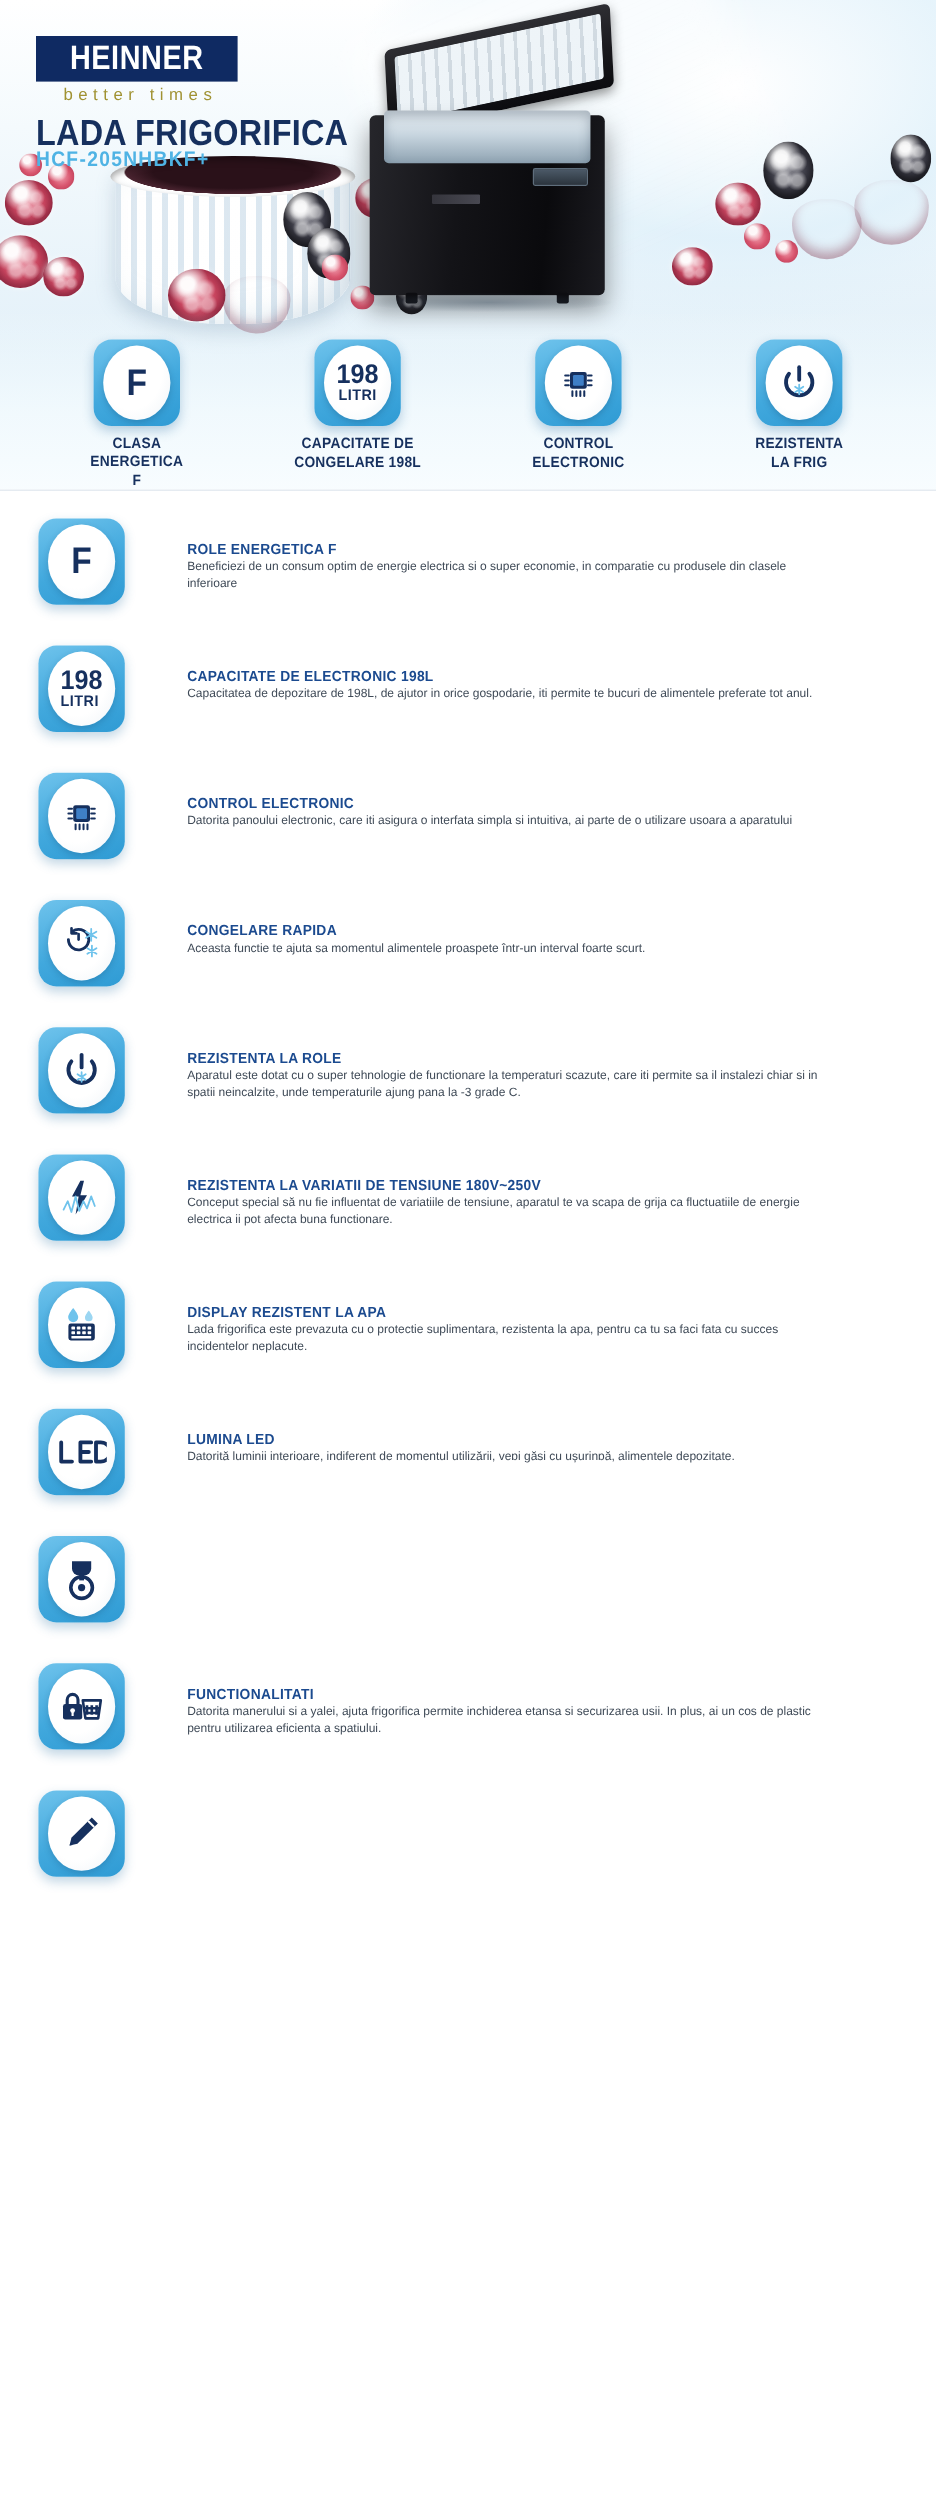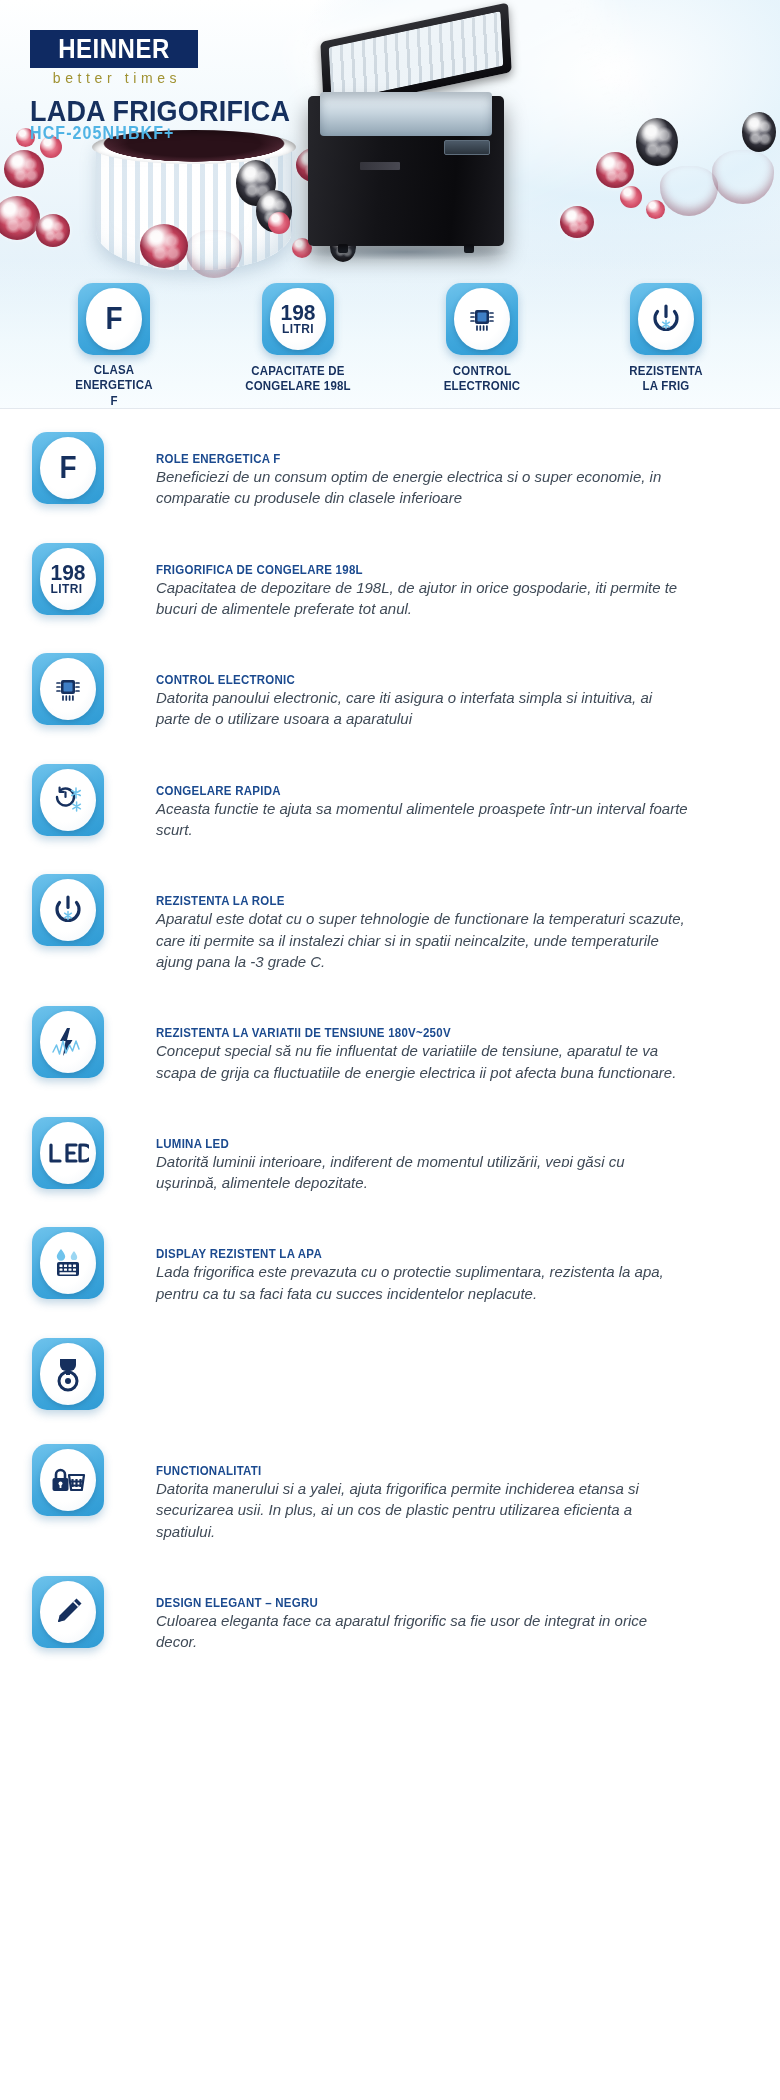--- a/index.html
+++ b/index.html
@@ -209,21 +209,21 @@
     width:56px; height:62px; border-radius:50%;
     background:radial-gradient(ellipse at 42% 32%, #ffffff 0%, #ffffff 56%, #eef3f7 100%);
     box-shadow:0 2px 5px rgba(20,60,95,.22);
     display:flex; align-items:center; justify-content:center;
   }
   .ftext { margin-left:52px; padding-top:20px; width:532px; }
   .fhead {
     color:#1b4a8f; font-size:11.5px; font-weight:bold; letter-spacing:.25px;
     margin-bottom:2px; transform:scaleY(1.06); transform-origin:left top;
   }
-  .fbody { color:#3f4a57; font-size:15px; line-height:1.42;font-style:italic; }
+  .fbody { color:#3f4a57; font-size:10px; line-height:1.42; }
 
   svg { display:block; }
 </style>
 </head>
 <body>
 
 <div class="hero">
   <div class="hero-photo">
     <div class="boards"></div>
     <div class="sky"></div>
@@ -368,21 +368,21 @@
   <div class="frow" style="margin-top:34px">
     <div class="ftile">
       <div class="ftile-oval">
         <span class="b-vol">
           <span class="n">198</span>
           <span class="u">LITRI</span>
         </span>
       </div>
     </div>
     <div class="ftext">
-      <div class="fhead">FRIGORIFICA DE CONGELARE 198L</div>
+      <div class="fhead">CAPACITATE DE ELECTRONIC 198L</div>
       <div class="fbody">Capacitatea de depozitare de 198L, de ajutor in orice gospodarie, iti permite te bucuri de alimentele preferate tot anul.</div>
     </div>
   </div>
 
   <div class="frow" style="margin-top:34px">
     <div class="ftile">
       <div class="ftile-oval">
         <svg width="34" height="34" viewBox="0 0 34 34">
           <rect x="10" y="8" width="14" height="14" rx="2" fill="#16305e"></rect>
           <rect x="12.5" y="10.5" width="9" height="9" rx="1" fill="#3f7fc6"></rect>
@@ -442,38 +442,20 @@
       <div class="ftile-oval">
         <svg width="36" height="34" viewBox="0 0 36 34">
           <path d="M17 3l-7 13h5.5L13 31l9.5-16H17l3-12z" fill="#16305e"></path>
           <path d="M3 27l3.5-7 3 9 3.5-13 3 12 3.5-8 3 6 3.5-10 3 8" fill="none" stroke="#6fc3ec" stroke-width="1.5" stroke-linejoin="round" stroke-linecap="round"></path>
         </svg>
       </div>
     </div>
     <div class="ftext">
       <div class="fhead">REZISTENTA LA VARIATII DE TENSIUNE 180V~250V</div>
       <div class="fbody">Conceput special să nu fie influentat de variatiile de tensiune, aparatul te va scapa de grija ca fluctuatiile de energie electrica ii pot afecta buna functionare.</div>
-    </div>
-  </div>
-
-  <div class="frow" style="margin-top:34px">
-    <div class="ftile">
-      <div class="ftile-oval">
-        <svg width="42" height="22" viewBox="0 0 42 22">
-          <g fill="none" stroke="#16305e" stroke-width="3.2" stroke-linecap="round" stroke-linejoin="round">
-            <path d="M4 3v16h9"></path>
-            <path d="M29 3h-9v16h9M20 11h7"></path>
-            <path d="M33 3h4a8 8 0 0 1 0 16h-4z"></path>
-          </g>
-        </svg>
-      </div>
-    </div>
-    <div class="ftext">
-      <div class="fhead">LUMINA LED</div>
-      <div class="fbody">Datorită luminii interioare, indiferent de momentul utilizării, veɒi găsi cu ușurinɒă, alimentele depozitate.</div>
     </div>
   </div>
 
   <div class="frow" style="margin-top:34px">
     <div class="ftile">
       <div class="ftile-oval">
         <svg width="36" height="34" viewBox="0 0 36 34">
           <path d="M11 3c0 0-4.2 5-4.2 7.6a4.2 4.2 0 0 0 8.4 0C15.2 8 11 3 11 3z" fill="#6fc3ec"></path>
           <path d="M24 5c0 0-3.2 3.9-3.2 5.9a3.2 3.2 0 0 0 6.4 0C27.2 8.9 24 5 24 5z" fill="#9bd6f2"></path>
           <rect x="7" y="16" width="22" height="14" rx="2" fill="#16305e"></rect>
@@ -493,20 +475,38 @@
     </div>
     <div class="ftext">
       <div class="fhead">DISPLAY REZISTENT LA APA</div>
       <div class="fbody">Lada frigorifica este prevazuta cu o protectie suplimentara, rezistenta la apa, pentru ca tu sa faci fata cu succes incidentelor neplacute.</div>
     </div>
   </div>
 
   <div class="frow" style="margin-top:34px">
     <div class="ftile">
       <div class="ftile-oval">
+        <svg width="42" height="22" viewBox="0 0 42 22">
+          <g fill="none" stroke="#16305e" stroke-width="3.2" stroke-linecap="round" stroke-linejoin="round">
+            <path d="M4 3v16h9"></path>
+            <path d="M29 3h-9v16h9M20 11h7"></path>
+            <path d="M33 3h4a8 8 0 0 1 0 16h-4z"></path>
+          </g>
+        </svg>
+      </div>
+    </div>
+    <div class="ftext">
+      <div class="fhead">LUMINA LED</div>
+      <div class="fbody">Datorită luminii interioare, indiferent de momentul utilizării, veɒi găsi cu ușurinɒă, alimentele depozitate.</div>
+    </div>
+  </div>
+
+  <div class="frow" style="margin-top:34px">
+    <div class="ftile">
+      <div class="ftile-oval">
         <svg width="32" height="36" viewBox="0 0 32 36">
           <path d="M8 3h16v6a6 6 0 0 1-6 6h-4a6 6 0 0 1-6-6z" fill="#16305e"></path>
           <rect x="14" y="13" width="4" height="6" fill="#16305e"></rect>
           <circle cx="16" cy="25" r="9" fill="none" stroke="#16305e" stroke-width="3"></circle>
           <circle cx="16" cy="25" r="3" fill="#16305e"></circle>
         </svg>
       </div>
     </div>
   </div>
 
@@ -534,19 +534,15 @@
   <div class="frow" style="margin-top:34px">
     <div class="ftile">
       <div class="ftile-oval">
         <svg width="34" height="34" viewBox="0 0 34 34">
           <path d="M25.5 3.5l5 5-17 17-6.5 1.5L8.5 20.5z" fill="#16305e"></path>
           <path d="M22.5 6.5l5 5" stroke="#ffffff" stroke-width="1.6"></path>
           <path d="M7 27l2.6-.6-2-2z" fill="#16305e"></path>
         </svg>
       </div>
     </div>
-    <div class="ftext">
-      <div class="fhead">DESIGN ELEGANT – NEGRU</div>
-      <div class="fbody">Culoarea eleganta face ca aparatul frigorific sa fie usor de integrat in orice decor.</div>
-    </div>
   </div>
 
 </div>
 
 </body></html>

